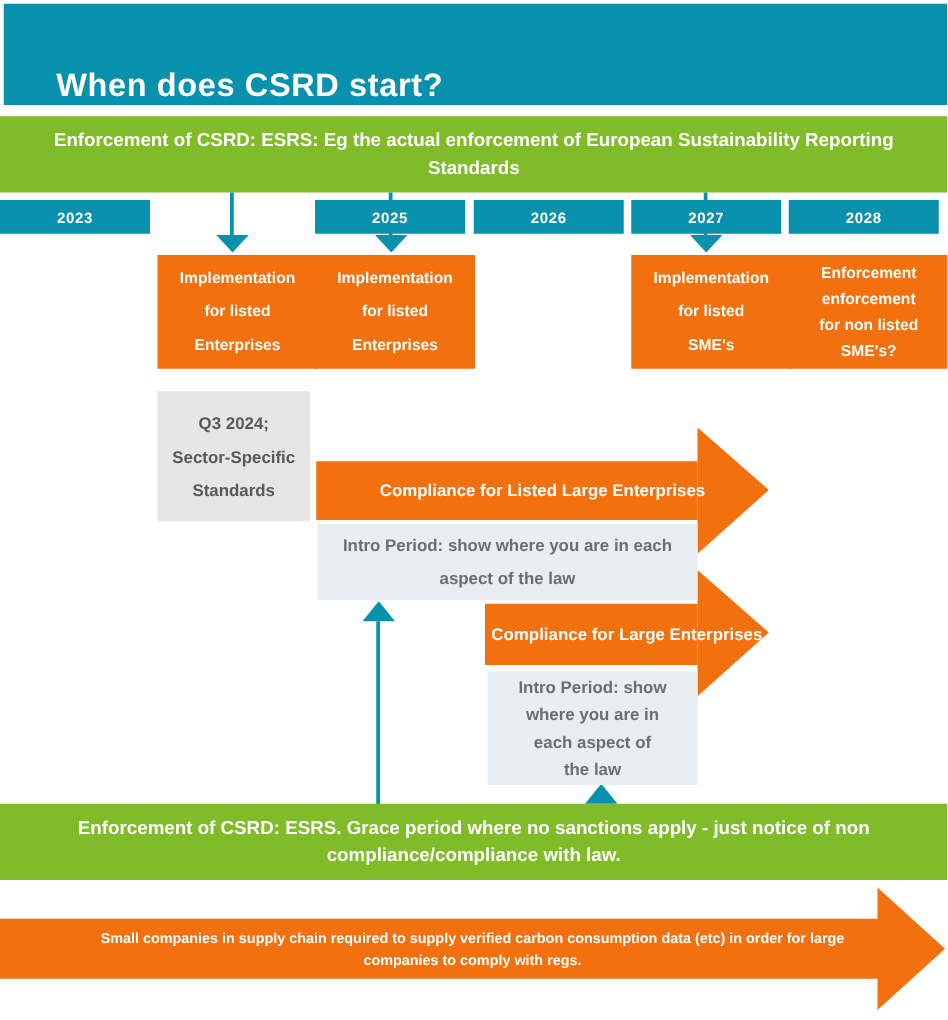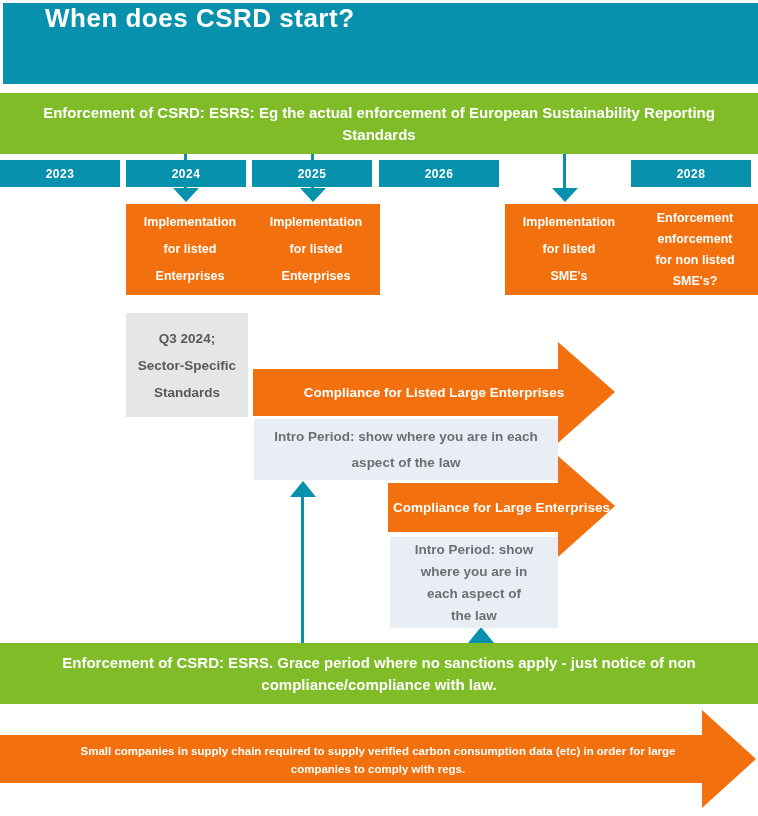--- a/index.html
+++ b/index.html
@@ -12,21 +12,21 @@
     --introtext:#6D6E71;
   }
   *{margin:0;padding:0;box-sizing:border-box;}
   html,body{background:#fff;}
   body{font-family:"Liberation Sans",sans-serif;}
   .stage{position:relative;width:758px;height:816px;background:#fff;overflow:hidden;}
   .abs{position:absolute;}
   .center{display:flex;align-items:center;justify-content:center;text-align:center;white-space:pre-line;}
 
   
-  .header{left:3px;top:3px;width:755px;height:81px;background:var(--teal);display:flex;align-items:flex-start;}
+  .header{left:3px;top:3px;width:755px;height:81px;background:var(--teal);display:flex;align-items:flex-end;}
   .title{color:#fff;font-size:26px;font-weight:700;padding-left:42px;letter-spacing:.5px;}
 
   
   .banner{left:0;width:758px;background:var(--green);color:#fff;font-size:15px;font-weight:600;line-height:22px;}
   .banner-top{top:93px;height:61px;}
   .banner-grace{top:643px;height:61px;}
 
   
   .yearbox{top:160px;width:120px;height:27px;background:var(--teal);color:#fff;font-size:12px;font-weight:700;letter-spacing:.5px;}
 
@@ -66,23 +66,23 @@
   </div>
 
   <div class="abs banner banner-top center">Enforcement of CSRD: ESRS: Eg the actual enforcement of European Sustainability Reporting
 Standards</div>
 
   <div class="abs vline" style="left:184px;top:154px;height:38px;"></div>
   <div class="abs vline" style="left:311px;top:154px;height:38px;"></div>
   <div class="abs vline" style="left:563px;top:154px;height:38px;"></div>
 
   <div class="abs yearbox center" style="left:0px;">2023</div>
-  <div class="abs yearbox center" style="left:126px;">2024</div>
   <div class="abs yearbox center" style="left:252px;">2025</div>
   <div class="abs yearbox center" style="left:379px;">2026</div>
+  <div class="abs yearbox center" style="left:505px;">2027</div>
   <div class="abs yearbox center" style="left:631px;">2028</div>
 
   <div class="abs tri-down" style="left:173px;top:188px;"></div>
   <div class="abs tri-down" style="left:300px;top:188px;"></div>
   <div class="abs tri-down" style="left:552px;top:188px;"></div>
 
   <div class="abs implbox center" style="left:126px;">Implementation
 for listed
 Enterprises</div>
   <div class="abs implbox center" style="left:252px;">Implementation

